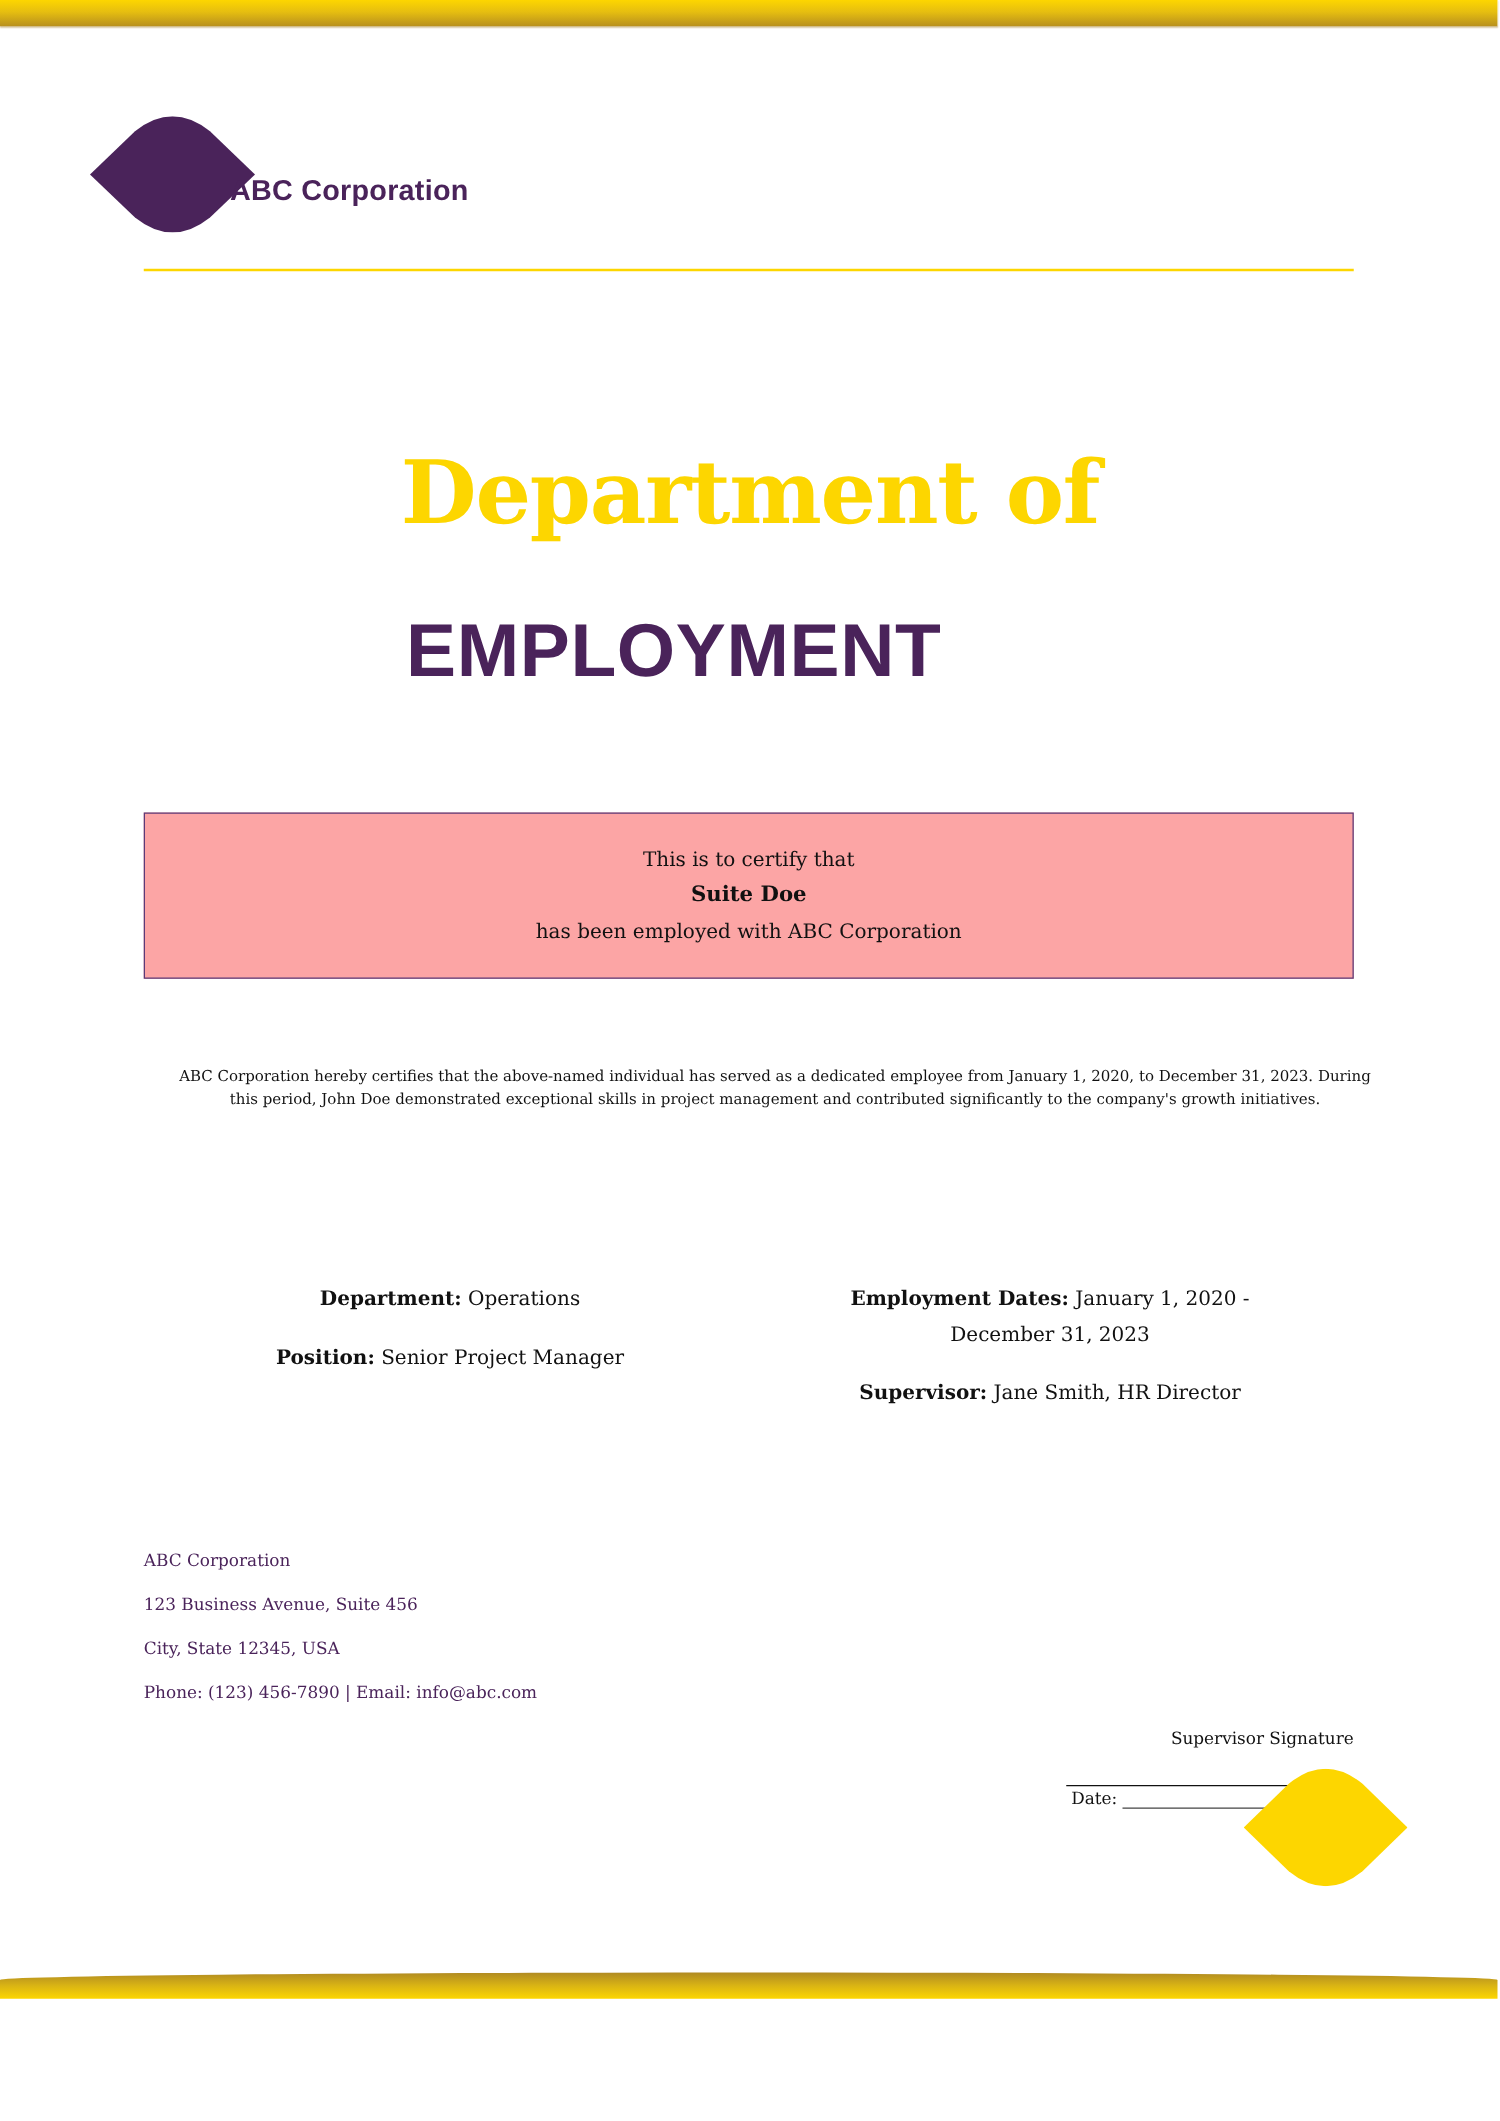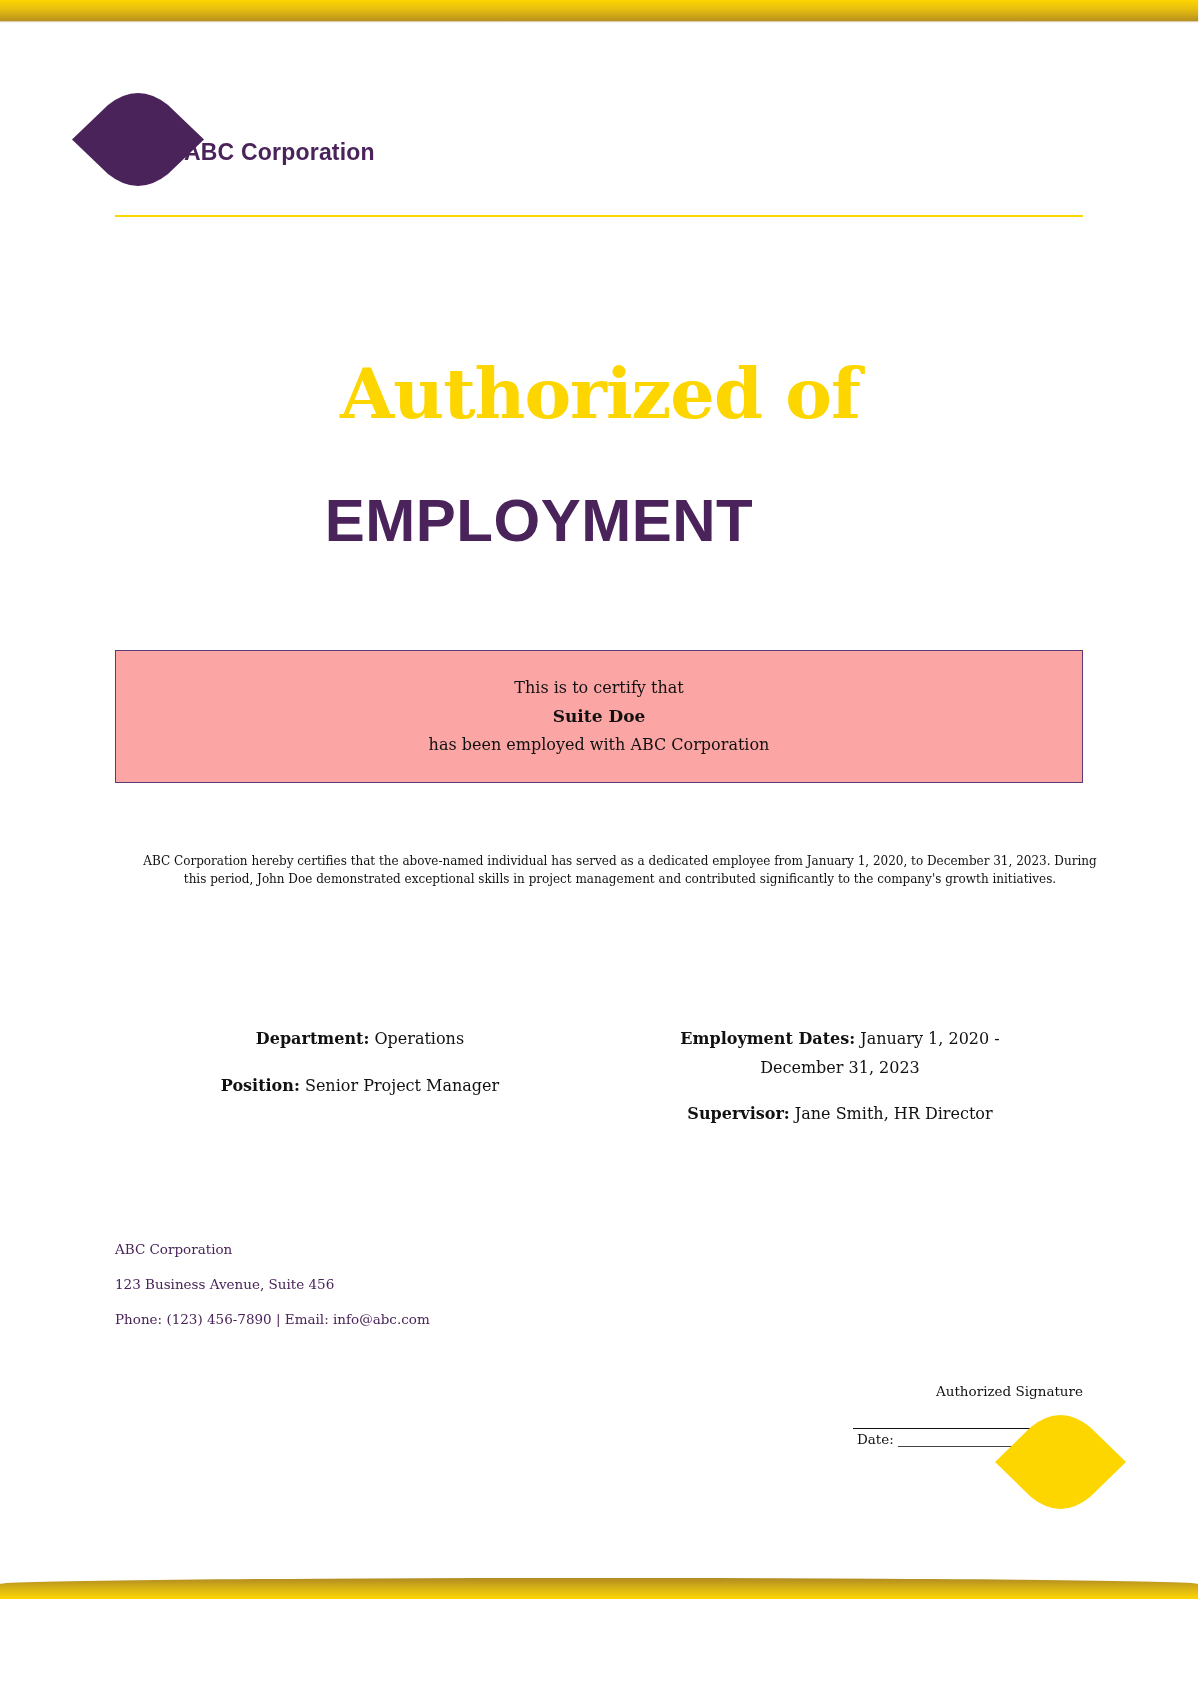--- a/index.html
+++ b/index.html
@@ -46,21 +46,21 @@
 
 <div class="leaf leaf-purple">
   <svg width="132" height="93" viewBox="0 0 132 93">
     <path d="M0 46.5 L36 12 Q66 -12 96 12 L132 46.5 L96 81 Q66 105 36 81 Z" fill="#4a235a"></path>
   </svg>
 </div>
 <div class="brand-name">ABC Corporation</div>
 
 <div class="hr"></div>
 
-<div class="title-1">Authorized of</div>
+<div class="title-1">Department of</div>
 <div class="title-2">EMPLOYMENT</div>
 
 <div class="certify-box">
   <div class="line1">This is to certify that</div>
   <div class="line2">Suite Doe</div>
   <div class="line3">has been employed with ABC Corporation</div>
 </div>
 
 <div class="statement">ABC Corporation hereby certifies that the above-named individual has served as a dedicated employee from January 1, 2020, to December 31, 2023. During this period, John Doe demonstrated exceptional skills in project management and contributed significantly to the company's growth initiatives.</div>
 
@@ -83,24 +83,25 @@
   <div class="row">December 31, 2023</div>
   <div class="row gap">
     <b>Supervisor:</b>
     <span>Jane Smith, HR Director</span>
   </div>
 </div>
 
 <div class="address">
   <div>ABC Corporation</div>
   <div>123 Business Avenue, Suite 456</div>
+  <div>City, State 12345, USA</div>
   <div>Phone: (123) 456-7890 | Email: info@abc.com</div>
 </div>
 
-<div class="sig-label">Authorized Signature</div>
+<div class="sig-label">Supervisor Signature</div>
 <div class="sig-line"></div>
 <div class="date-row">
   <span>Date:</span><span class="blank"></span>
 </div>
 
 <div class="leaf leaf-yellow">
   <svg width="131" height="94" viewBox="0 0 131 94">
     <path d="M0 47 L36 12 Q65.5 -12 95 12 L131 47 L95 82 Q65.5 106 36 82 Z" fill="#fdd600"></path>
   </svg>
 </div>

